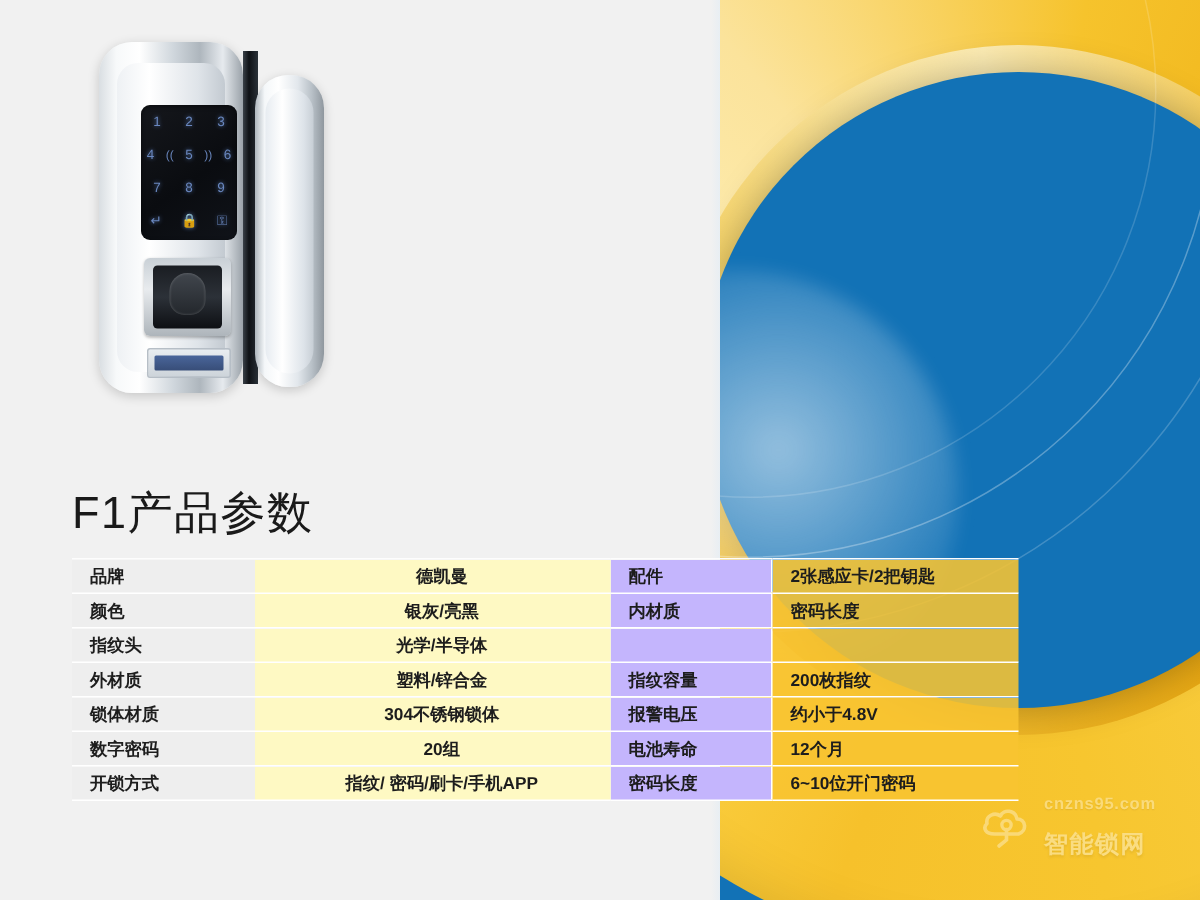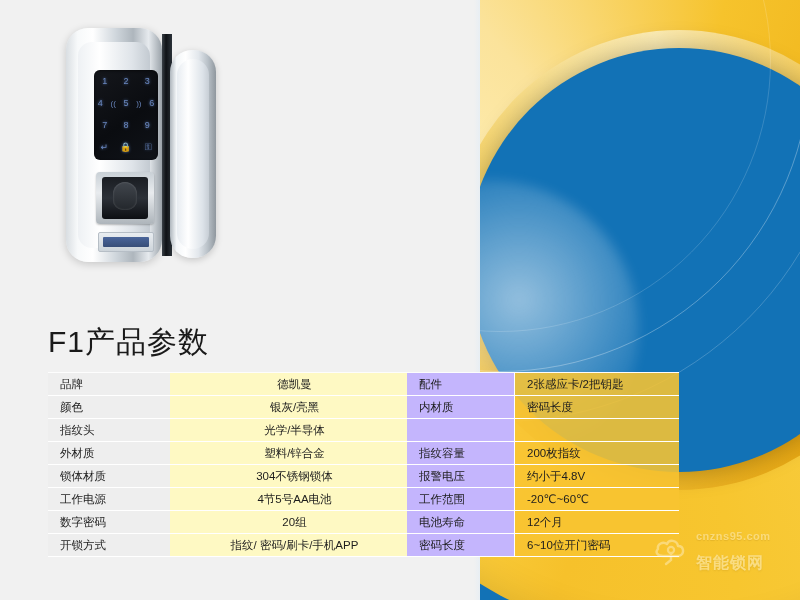--- a/index.html
+++ b/index.html
@@ -111,21 +111,21 @@
     position:absolute;left:48px;top:322px;font-size:30px;color:#1a1a1a;
     letter-spacing:1px;white-space:nowrap;text-align:right;
   }
 
   
   .spec{position:absolute;left:48px;top:372px;width:582px;}
   .spec table{border-collapse:collapse;width:582px;table-layout:fixed;}
   .spec td{
     height:22px;font-size:11.5px;color:#1d1d1d;padding:0 0 0 12px;
     border-bottom:1px solid #ffffff;border-top:1px solid #fdfdfd;
-    white-space:nowrap;overflow:hidden;
+    white-space:nowrap;overflow:hidden;font-weight:bold;
   }
   .c-lbl-l{width:110px;background:#eeeeee;}
   .c-val-l{width:225px;background:#fef9c3;text-align:center;}
   .c-lbl-r{width:95px;background:#c4b5fd;}
   .c-val-r{width:152px;background:rgba(248,196,49,.88);border-left:1px solid #fff;}
   tr.sep td{height:22px;}
   .c-val-r.blank{background:rgba(248,196,49,.88);}
 
   
   .wm{position:absolute;left:652px;top:528px;width:142px;height:50px;opacity:.42;}
@@ -236,26 +236,20 @@
           <td class="c-val-r">200枚指纹</td>
         </tr>
 
         <tr>
           <td class="c-lbl-l">锁体材质</td>
           <td class="c-val-l">304不锈钢锁体</td>
           <td class="c-lbl-r">报警电压</td>
           <td class="c-val-r">约小于4.8V</td>
         </tr>
 
-        <tr>
-          <td class="c-lbl-l">工作电源</td>
-          <td class="c-val-l">4节5号AA电池</td>
-          <td class="c-lbl-r">工作范围</td>
-          <td class="c-val-r">-20℃~60℃</td>
-        </tr>
 
         <tr>
           <td class="c-lbl-l">数字密码</td>
           <td class="c-val-l">20组</td>
           <td class="c-lbl-r">电池寿命</td>
           <td class="c-val-r">12个月</td>
         </tr>
 
         <tr>
           <td class="c-lbl-l">开锁方式</td>

